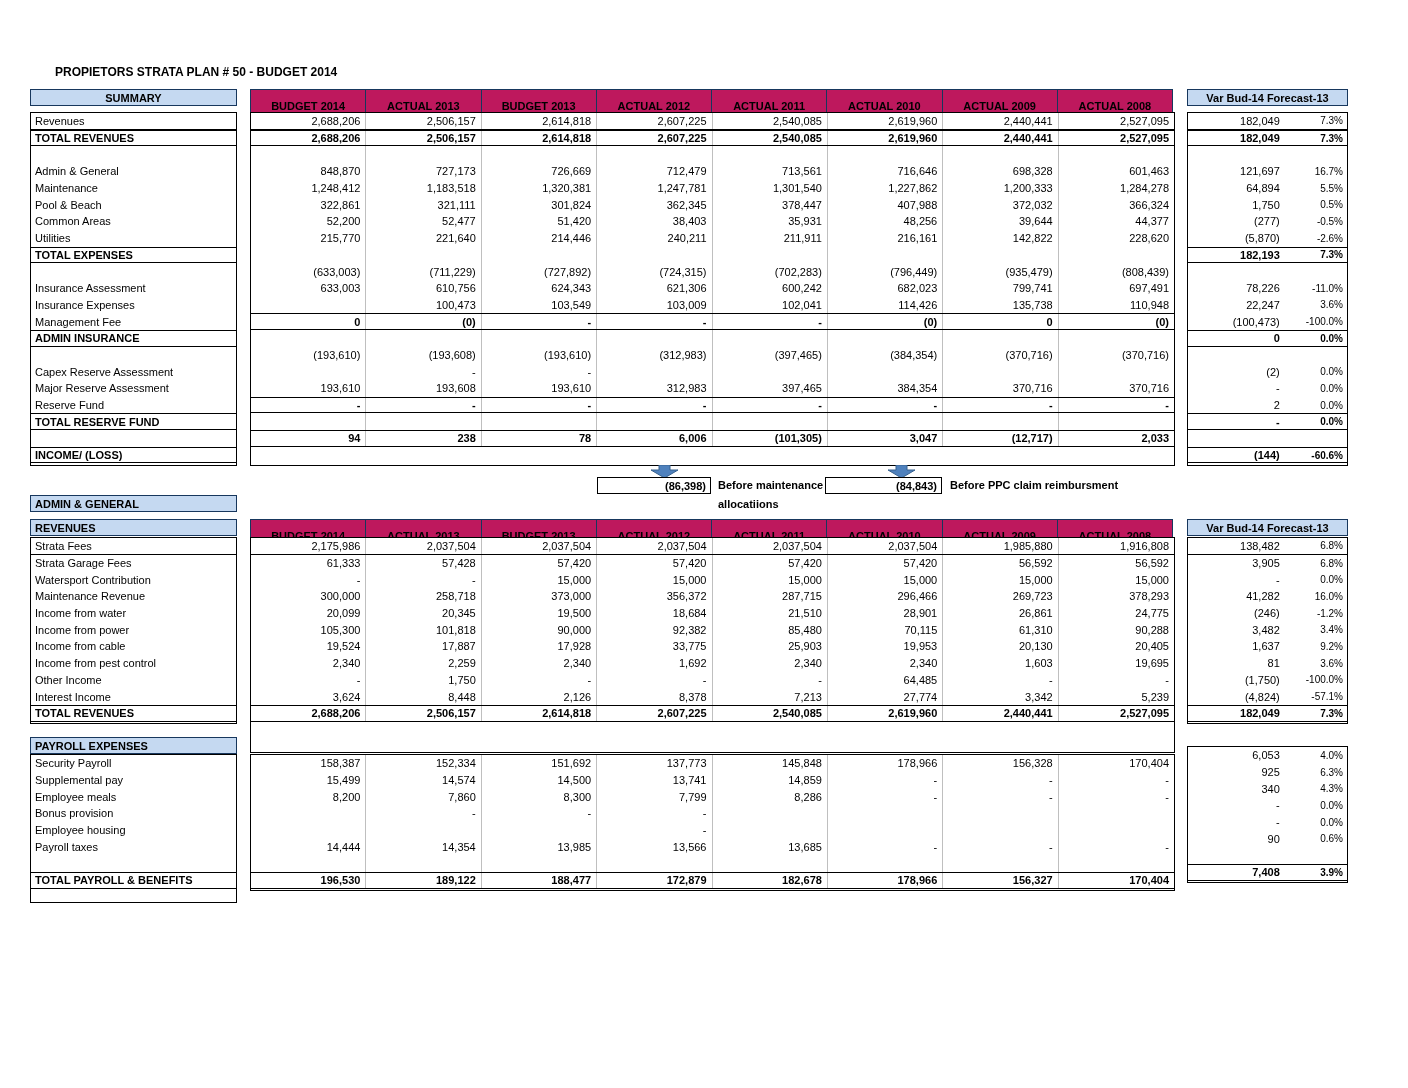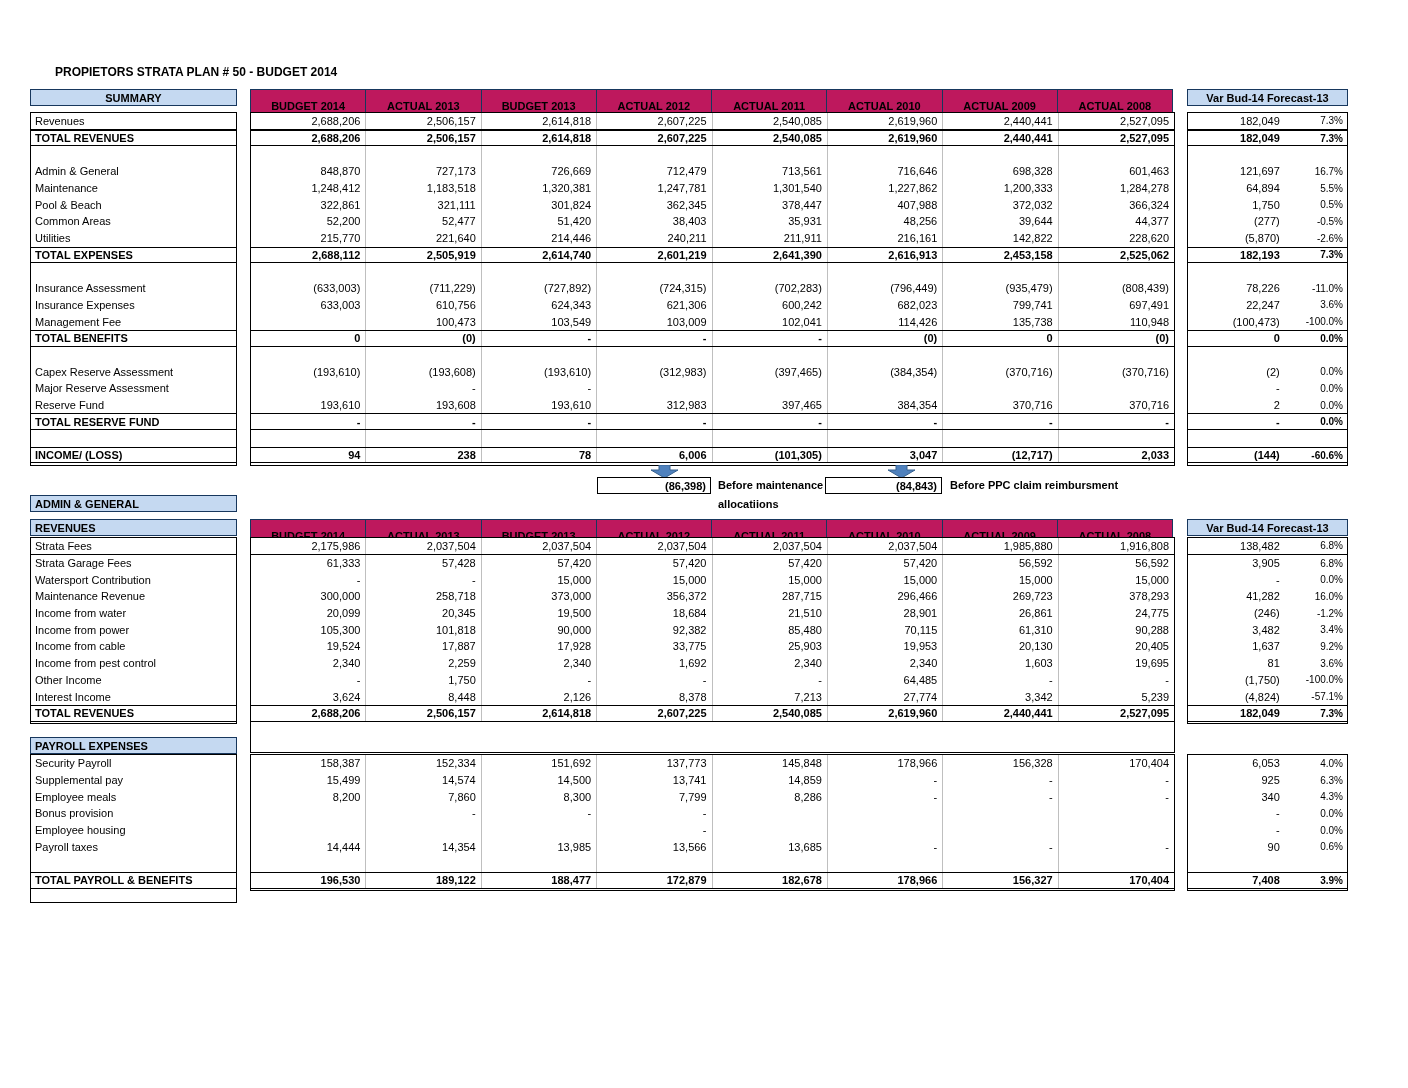--- a/index.html
+++ b/index.html
@@ -85,21 +85,21 @@
           <div class="row">
             <div class="lblcell">Insurance Assessment</div>
           </div>
           <div class="row">
             <div class="lblcell">Insurance Expenses</div>
           </div>
           <div class="row">
             <div class="lblcell">Management Fee</div>
           </div>
           <div class="row total">
-            <div class="lblcell">TOTAL BENEFITS</div>
+            <div class="lblcell">ADMIN INSURANCE</div>
           </div>
           <div class="row"></div>
           <div class="row">
             <div class="lblcell">Capex Reserve Assessment</div>
           </div>
           <div class="row">
             <div class="lblcell">Major Reserve Assessment</div>
           </div>
           <div class="row">
             <div class="lblcell">Reserve Fund</div>
@@ -197,30 +197,20 @@
           </div>
           <div class="row">
             <div class="vcell">215,770</div>
             <div class="vcell">221,640</div>
             <div class="vcell">214,446</div>
             <div class="vcell">240,211</div>
             <div class="vcell">211,911</div>
             <div class="vcell">216,161</div>
             <div class="vcell">142,822</div>
             <div class="vcell">228,620</div>
-          </div>
-          <div class="row total">
-            <div class="vcell">2,688,112</div>
-            <div class="vcell">2,505,919</div>
-            <div class="vcell">2,614,740</div>
-            <div class="vcell">2,601,219</div>
-            <div class="vcell">2,641,390</div>
-            <div class="vcell">2,616,913</div>
-            <div class="vcell">2,453,158</div>
-            <div class="vcell">2,525,062</div>
           </div>
           <div class="row">
             <div class="vcell"></div>
             <div class="vcell"></div>
             <div class="vcell"></div>
             <div class="vcell"></div>
             <div class="vcell"></div>
             <div class="vcell"></div>
             <div class="vcell"></div>
             <div class="vcell"></div>
@@ -764,21 +754,21 @@
             <div class="vcell">188,477</div>
             <div class="vcell">172,879</div>
             <div class="vcell">182,678</div>
             <div class="vcell">178,966</div>
             <div class="vcell">156,327</div>
             <div class="vcell">170,404</div>
           </div>
         </div>
       </div>
       <div class="panel p-var">
-        <div class="tbody" style="top: 17px; height: 136.6px;">
+        <div class="tbody" style="top: 9px; height: 136.6px;">
           <div class="row">
             <div class="vamount">6,053</div>
             <div class="vpct">4.0%</div>
           </div>
           <div class="row">
             <div class="vamount">925</div>
             <div class="vpct">6.3%</div>
           </div>
           <div class="row">
             <div class="vamount">340</div>

